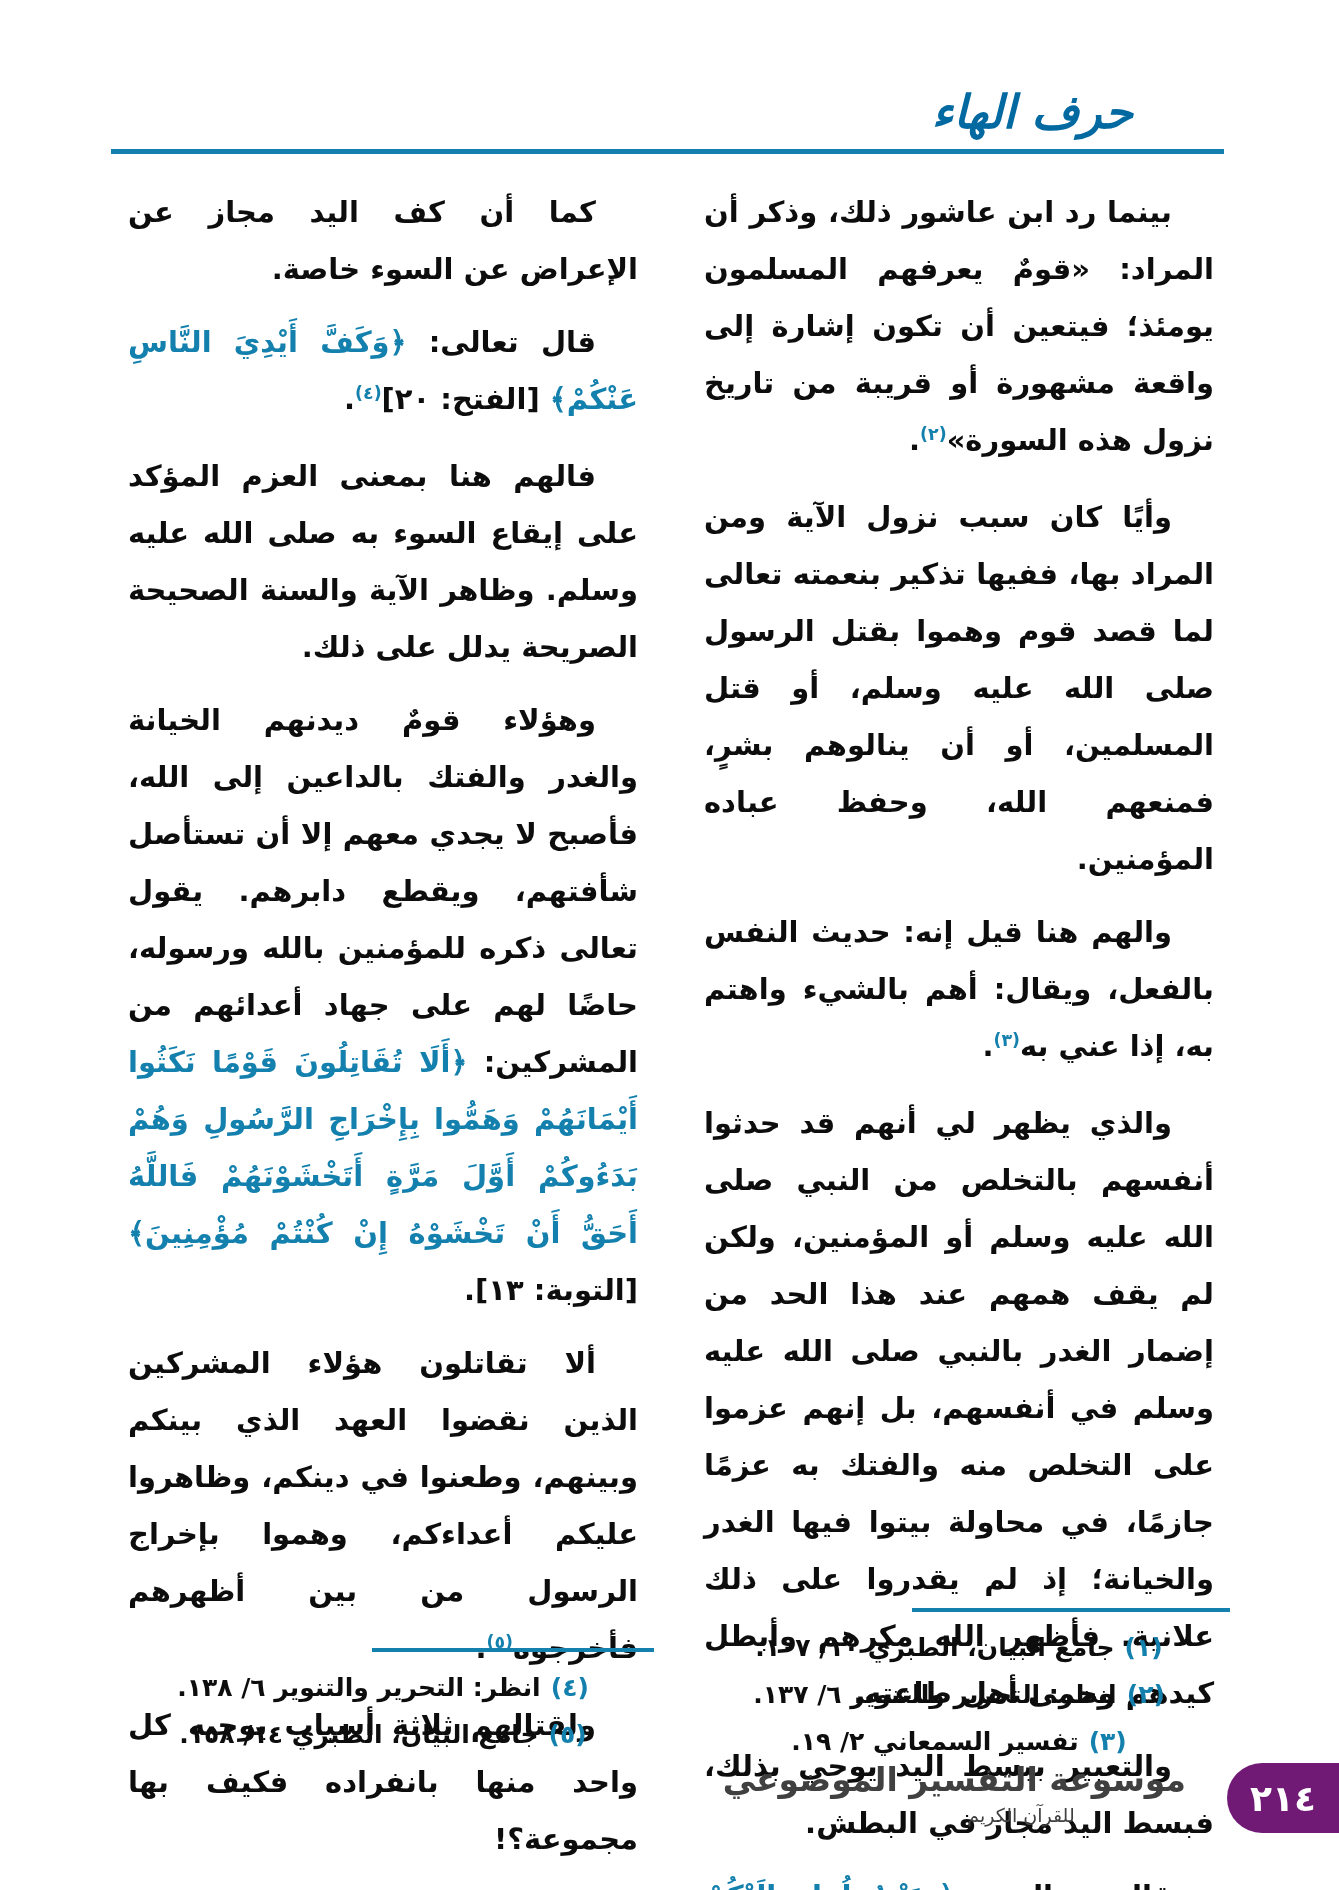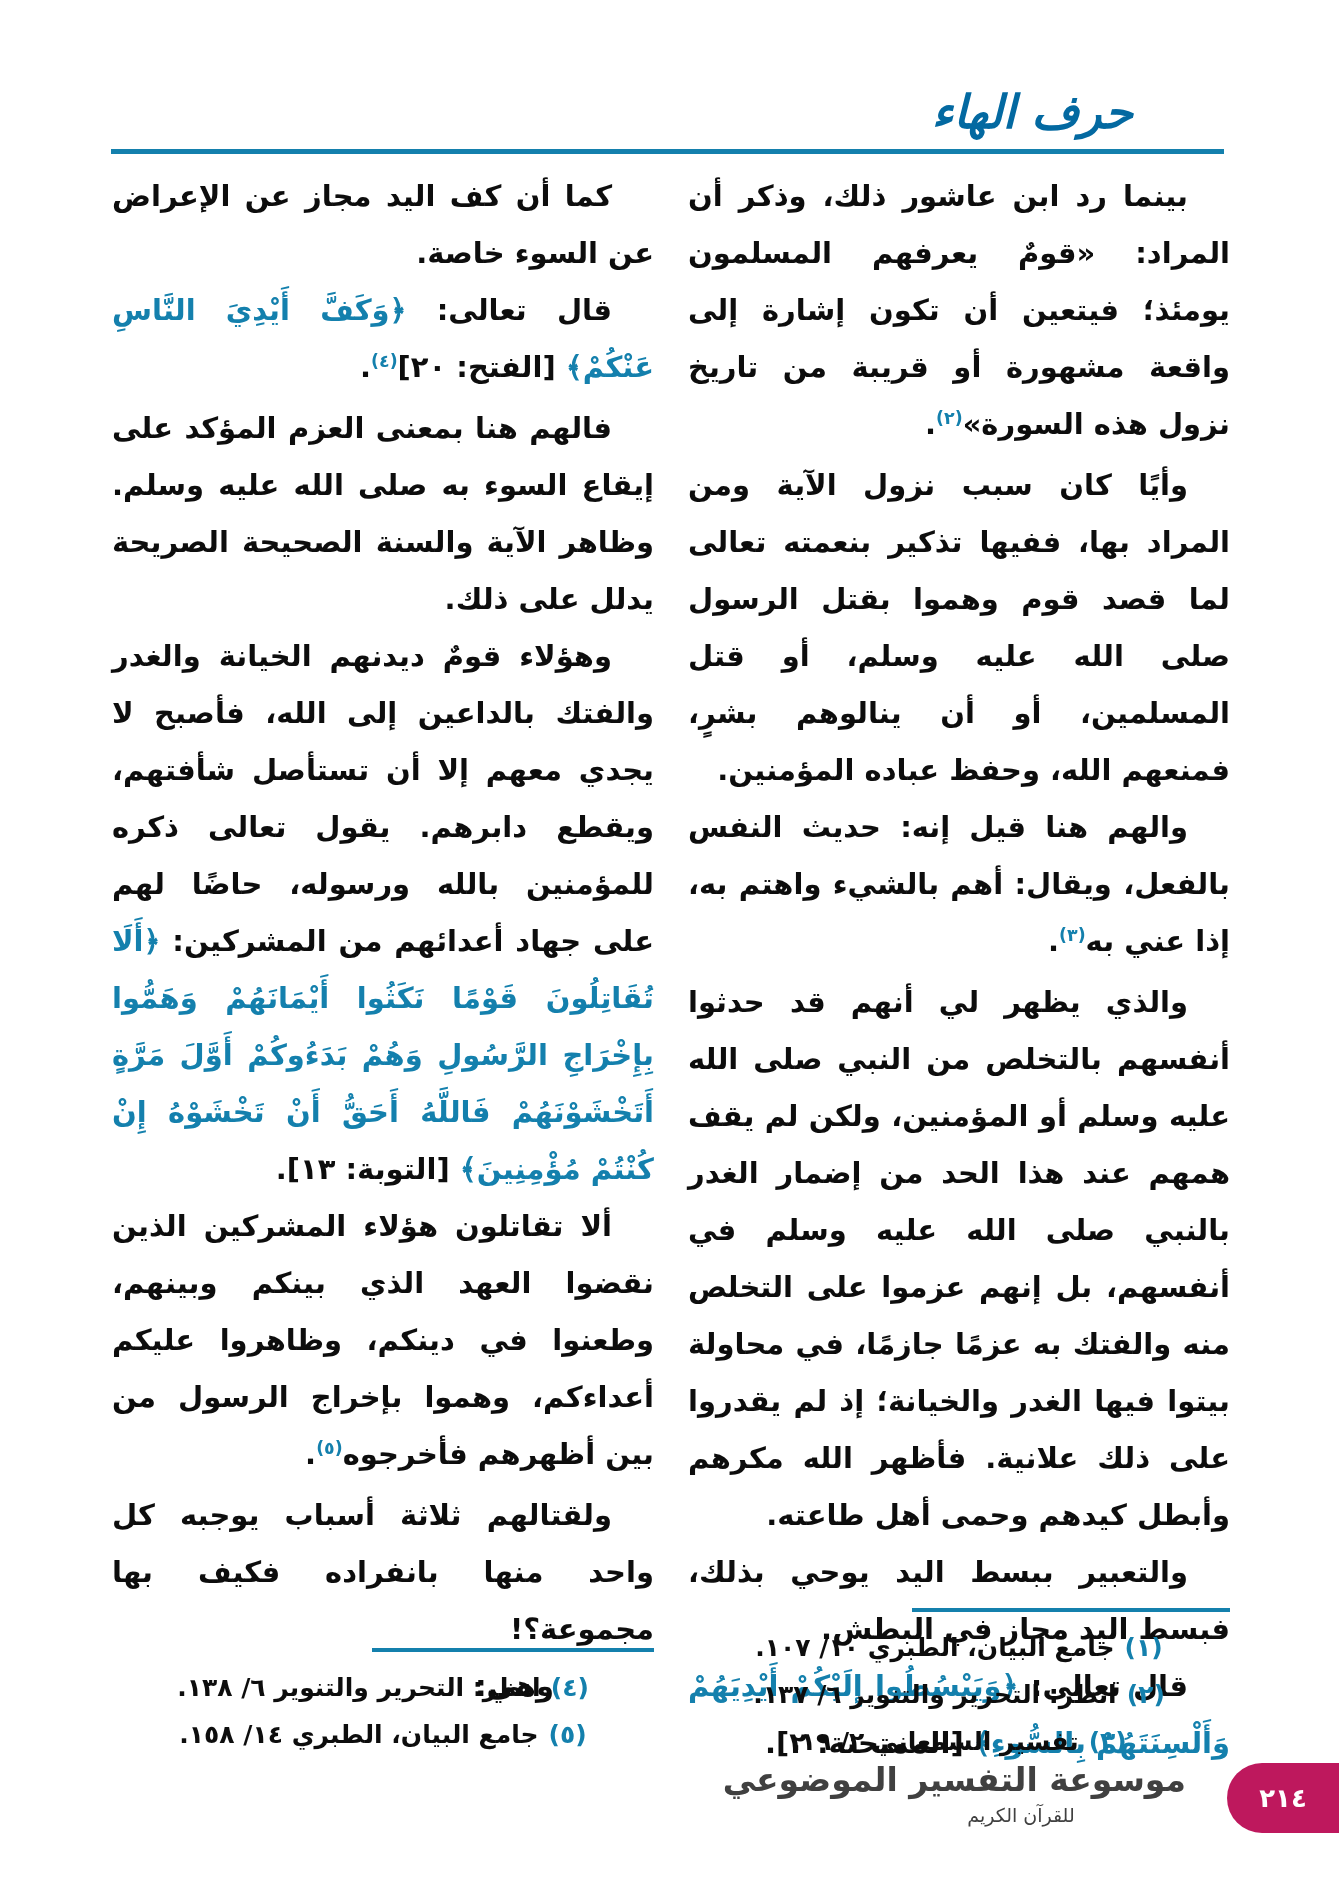--- a/index.html
+++ b/index.html
@@ -18,21 +18,21 @@
     background:#1480ad;
   }
   
   .col {
     position:absolute; top:168px; width:542px;
     direction:rtl; text-align:justify;
     font-size:29px; line-height:57px; font-weight:bold;
   }
   .col-right { left:688px; }
   .col-left  { left:112px; }
-  .para { margin:0; text-indent:42px; }
+  .para { margin:16px; text-indent:42px; }
   .para.tail { text-indent:112px; }
   .para.wide-indent { text-indent:100px; }
   .quran { color:#1480ad; }
   .fn-mark {
     color:#1480ad; font-size:0.6em; font-weight:bold;
     position:relative; top:-0.6em;
   }
   
   .footnotes {
     position:absolute; width:542px; direction:rtl; text-align:right;
@@ -47,22 +47,22 @@
   .fn-num { color:#1480ad; margin-left:10px; }
   
   .logo {
     position:absolute; top:1758px; left:856px; width:330px;
     text-align:center; color:#404040; direction:rtl;
   }
   .logo-title { font-size:33px; font-weight:bold; line-height:44px; white-space:nowrap; }
   .logo-sub   { font-size:19px; font-weight:normal; line-height:26px; }
   .page-pill {
     position:absolute; top:1763px; right:0; width:112px; height:70px;
-    background:#be185d; border-radius:36px 0 0 36px;
-    color:#ffffff; font-size:26px; font-weight:bold;
+    background:#701a75; border-radius:36px 0 0 36px;
+    color:#ffffff; font-size:36px; font-weight:bold;
     display:flex; align-items:center; justify-content:center;
   }
 </style>
 </head>
 <body>
 
 <div class="page">
 
   <div class="page-title">حرف الهاء</div>
   <div class="header-rule"></div>

